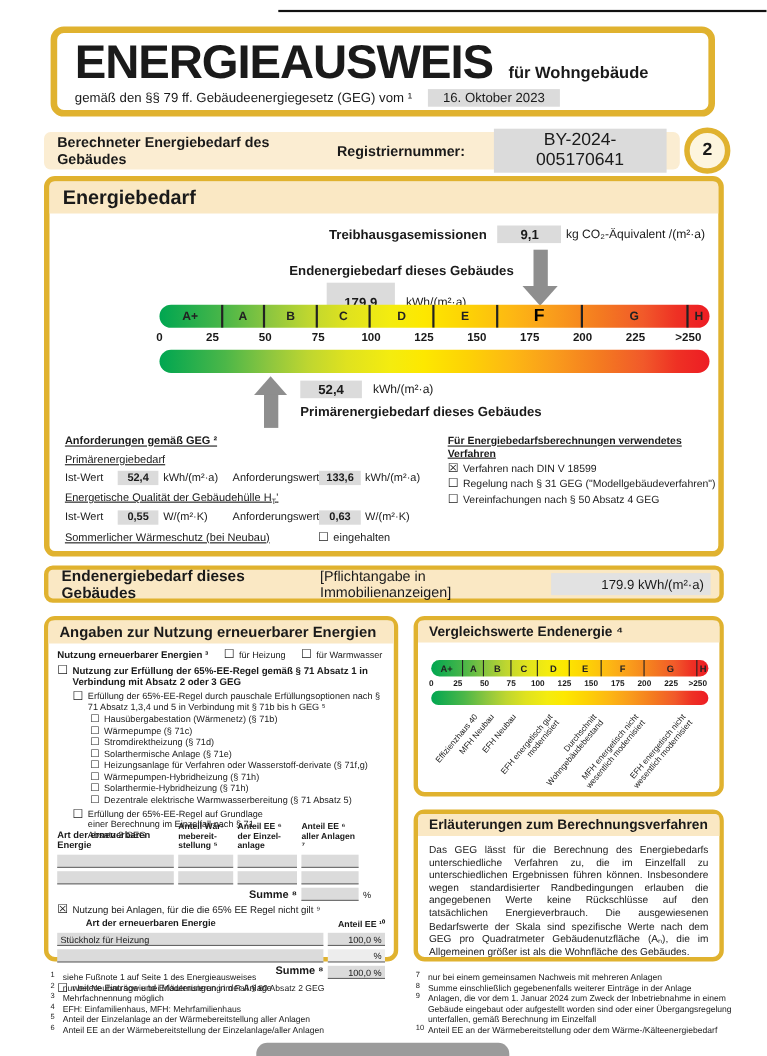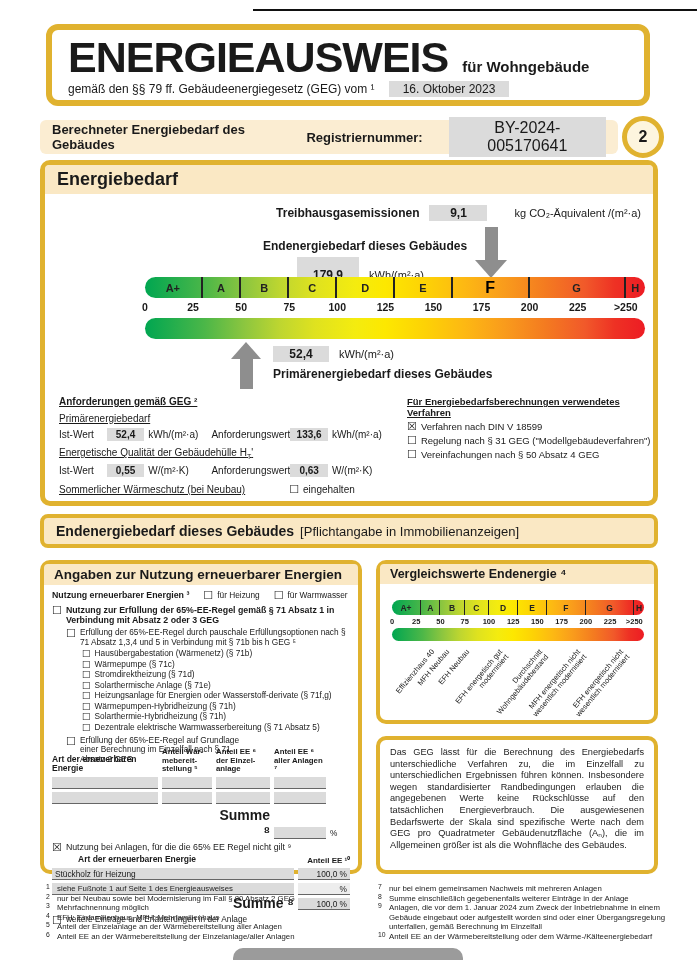--- a/index.html
+++ b/index.html
@@ -47,21 +47,21 @@
   .subh{font-size:10px;margin-top:6px;}
   .mrow{display:flex;align-items:flex-start;font-size:9.5px;margin-top:3px;}
   
   .r-txt{font-size:8.3px;line-height:1.15;}
   .r-bold{font-size:8.8px;font-weight:700;line-height:1.15;}
   .t1{display:grid;grid-template-columns:106px 50px 54px 52px 14px;column-gap:4px;
       margin:4px 0 2px 0;align-items:end;}
   .t1 .hd{font-size:7.8px;font-weight:700;line-height:1.1;}
   .field{background:var(--graybox);border-bottom:1px solid #666;height:12px;margin-top:3px;
          font-size:8.3px;padding:0 3px;line-height:12px;}
-  .sum{font-size:14px;font-weight:700;text-align:right;}
+  .sum{font-size:10px;font-weight:700;text-align:right;}
   
   .rlab{position:absolute;top:4px;width:95px;margin-left:-95px;text-align:right;
         font-size:7.5px;line-height:1.12;transform:rotate(-50deg);
         transform-origin:100% 0%;}
   .fn{font-size:7.8px;line-height:1.22;color:#222;}
   .fn div{display:flex;}
   .fn .n{flex:0 0 11px;font-size:6.8px;position:relative;top:-1px;text-align:left;}
 </style>
 </head>
 <body>
@@ -87,21 +87,21 @@
 <div class="abs" style="left:622px;top:116px;width:42px;height:42px;border:5px solid var(--gold);border-radius:50%;background:#FDF5DE;display:flex;align-items:center;justify-content:center;">
   <span style="font-size:16px;font-weight:700;">2</span>
 </div>
 
 <div class="box" style="left:40px;top:160px;width:618px;height:346px;">
   <div class="box-head" style="font-size:18px;">Energiebedarf</div>
 
   <div class="abs" style="right:12px;top:40px;display:flex;align-items:center;">
     <span style="font-size:12px;font-weight:700;">Treibhausgasemissionen</span>
     <span class="gbox bold" style="font-size:12px;width:58px;margin-left:10px;padding:1px 0;">9,1</span>
-    <span style="font-size:11px;margin-left:27px;text-align:right;">kg CO₂-Äquivalent /(m²·a)</span>
+    <span style="font-size:11px;margin-left:4px;text-align:right;">kg CO₂-Äquivalent /(m²·a)</span>
   </div>
 
   <div class="abs" style="left:218px;top:74px;font-size:12px;font-weight:700;">Endenergiebedarf dieses Gebäudes</div>
   <div class="abs" style="left:252px;top:92px;display:flex;align-items:center;">
     <span class="gbox bold" style="font-size:12px;width:62px;padding:11px 0;">179,9</span>
     <span style="font-size:11px;margin-left:10px;">kWh/(m²·a)</span>
   </div>
 
   <div class="arrow" style="left:430px;top:62px;">
     <div class="shaft" style="height:33px;"></div>
@@ -189,20 +189,21 @@
     <div class="mrow">
       <span class="cb">☐</span>
       <span>Vereinfachungen nach § 50 Absatz 4 GEG</span>
     </div>
   </div>
 </div>
 
 <div class="abs" style="left:40px;top:514px;width:618px;height:34px;background:var(--peach);border:4px solid var(--gold);border-radius:8px;display:flex;align-items:center;padding:0 8px 0 12px;">
   <span style="font-size:14px;font-weight:700;">Endenergiebedarf dieses Gebäudes</span>
   <span style="font-size:13px;margin-left:6px;">[Pflichtangabe in Immobilienanzeigen]</span>
+  <span class="gbox" style="font-size:12px;margin-left:auto;width:150px;padding:3px 6px;text-align:right;background:#E2E2E2;">179.9 kWh/(m²·a)</span>
 </div>
 
 <div class="box" style="left:40px;top:560px;width:322px;height:314px;border-width:4px;">
   <div class="box-head" style="font-size:13.5px;padding:3px 10px;">Angaben zur Nutzung erneuerbarer Energien</div>
   <div style="padding:5px 8px 0 8px;">
 
     <div style="display:flex;align-items:center;">
       <span class="r-bold">Nutzung erneuerbarer Energien ³</span>
       <span class="cb" style="margin-left:14px;">☐</span>
       <span class="r-txt">für Heizung</span>
@@ -232,21 +233,21 @@
       <div class="cbrow" style="margin-top:1px;">
         <span class="cb" style="font-size:9.5px;">☐</span>
         <span class="r-txt">Stromdirektheizung (§ 71d)</span>
       </div>
       <div class="cbrow" style="margin-top:1px;">
         <span class="cb" style="font-size:9.5px;">☐</span>
         <span class="r-txt">Solarthermische Anlage (§ 71e)</span>
       </div>
       <div class="cbrow" style="margin-top:1px;">
         <span class="cb" style="font-size:9.5px;">☐</span>
-        <span class="r-txt">Heizungsanlage für Energien oder Wasserstoff-derivate (§ 71f,g)</span>
+        <span class="r-txt">Heizungsanlage für Verfahren oder Wasserstoff-derivate (§ 71f,g)</span>
       </div>
       <div class="cbrow" style="margin-top:1px;">
         <span class="cb" style="font-size:9.5px;">☐</span>
         <span class="r-txt">Wärmepumpen-Hybridheizung (§ 71h)</span>
       </div>
       <div class="cbrow" style="margin-top:1px;">
         <span class="cb" style="font-size:9.5px;">☐</span>
         <span class="r-txt">Solarthermie-Hybridheizung (§ 71h)</span>
       </div>
       <div class="cbrow" style="margin-top:1px;">
@@ -350,20 +351,21 @@
     <span class="rlab" style="left:21%;">MFH Neubau</span>
     <span class="rlab" style="left:29%;">EFH Neubau</span>
     <span class="rlab" style="left:42%;">EFH energetisch gut modernisiert</span>
     <span class="rlab" style="left:58%;">Durchschnitt Wohngebäudebestand</span>
     <span class="rlab" style="left:73%;">MFH energetisch nicht wesentlich modernisiert</span>
     <span class="rlab" style="left:90%;">EFH energetisch nicht wesentlich modernisiert</span>
   </div>
 </div>
 
 <div class="box" style="left:376px;top:736px;width:282px;height:138px;border-width:4px;">
+  <div class="box-head" style="font-size:12.5px;padding:3px 10px;">Erläuterungen zum Berechnungsverfahren</div>
   <div style="padding:7px 10px;font-size:9.2px;line-height:1.26;text-align:justify;color:#222;">Das GEG lässt für die Berechnung des Energiebedarfs unterschiedliche Verfahren zu, die im Einzelfall zu unterschiedlichen Ergebnissen führen können. Insbesondere wegen standardisierter Randbedingungen erlauben die angegebenen Werte keine Rückschlüsse auf den tatsächlichen Energieverbrauch. Die ausgewiesenen Bedarfswerte der Skala sind spezifische Werte nach dem GEG pro Quadratmeter Gebäudenutzfläche (Aₙ), die im Allgemeinen größer ist als die Wohnfläche des Gebäudes.</div>
 </div>
 
 <div class="fn abs" style="left:46px;top:884px;width:322px;">
   <div>
       <span class="n">1</span>
       <span>siehe Fußnote 1 auf Seite 1 des Energieausweises</span>
     </div>
   <div>
       <span class="n">2</span>

